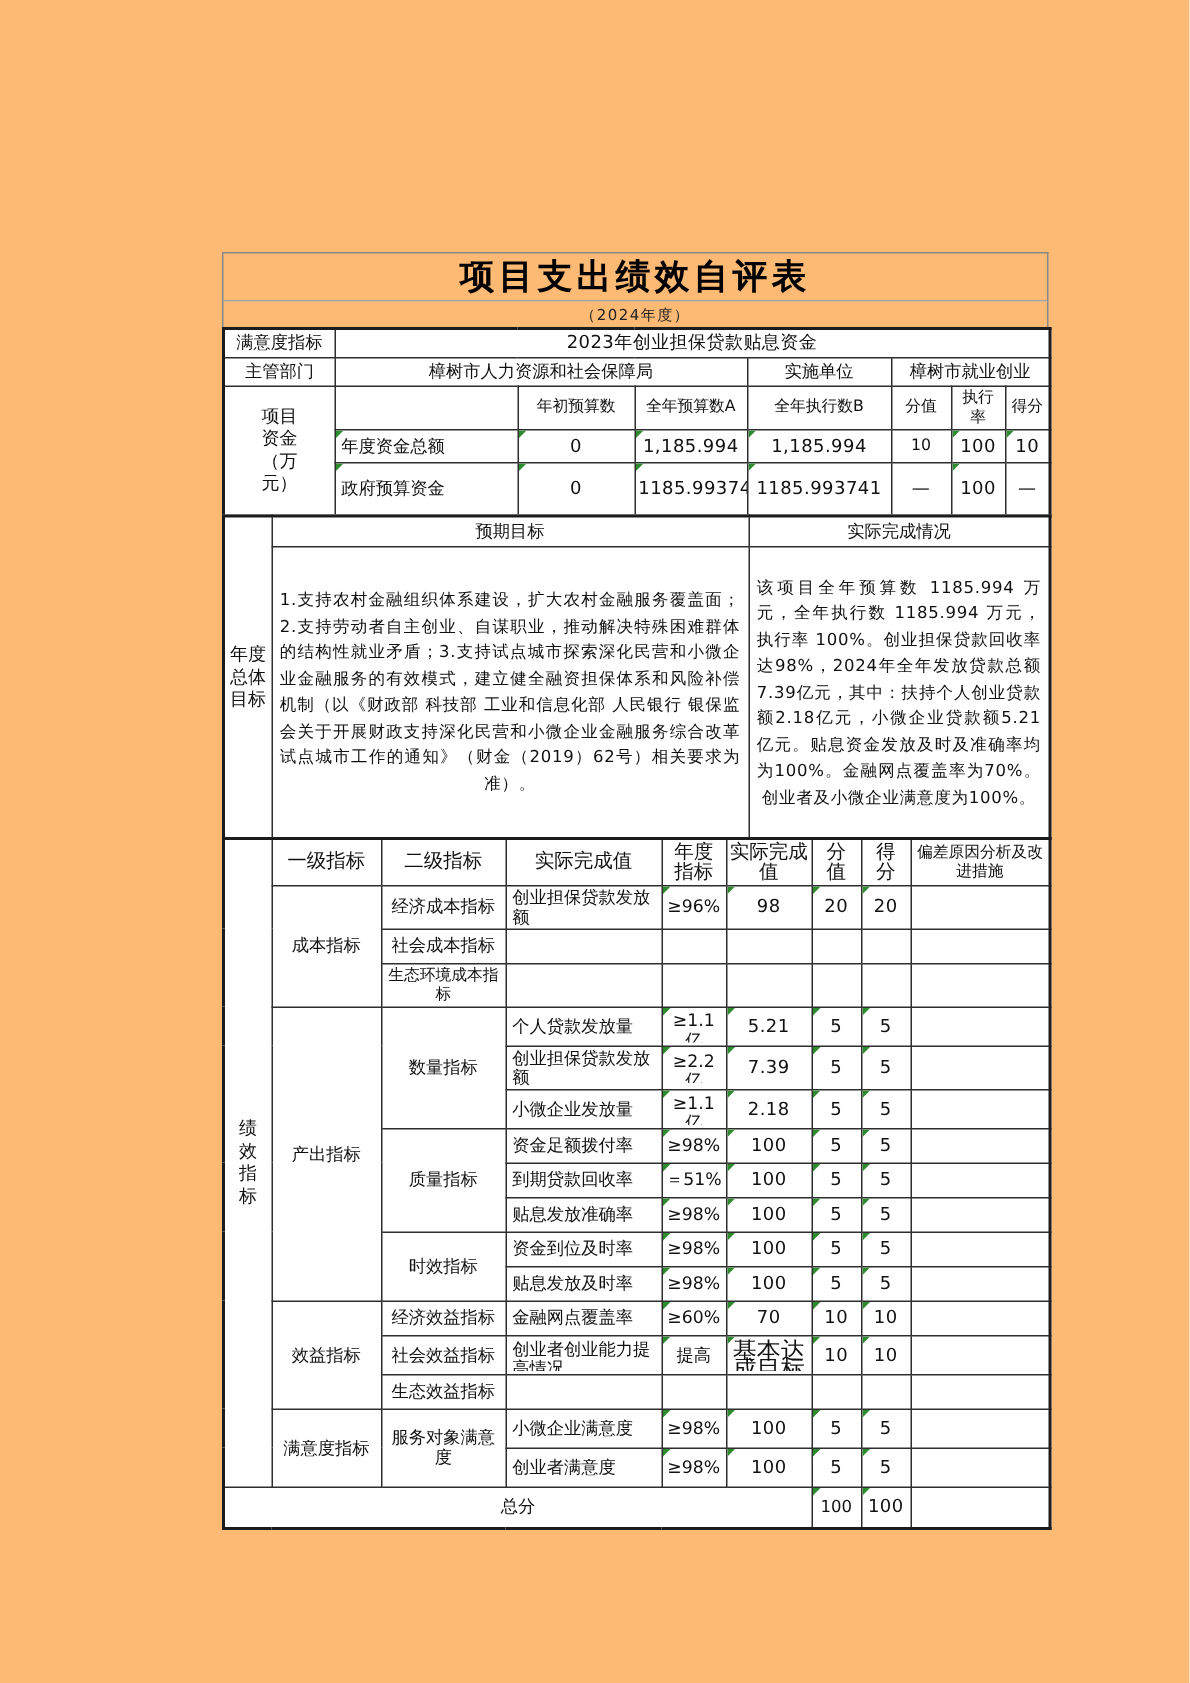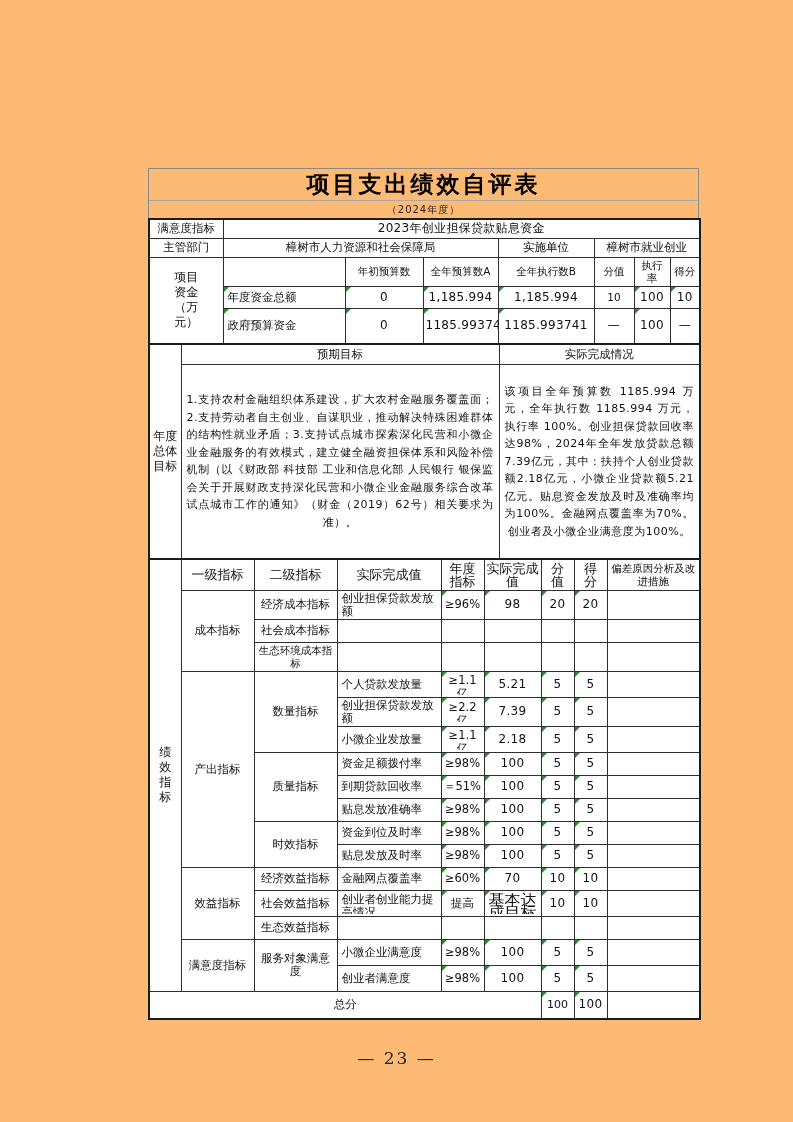--- a/index.html
+++ b/index.html
@@ -335,14 +335,13 @@
       <tr style="height:28px">
         <td colspan="6">总分</td>
         <td class="tri" style="font-size:11px">100</td>
         <td class="num tri">100</td>
         <td></td>
       </tr>
     </tbody>
       </table>
   </div>
 
-  <div class="pagenum">—  23  —</div>
 </div>
 
 </body></html>

